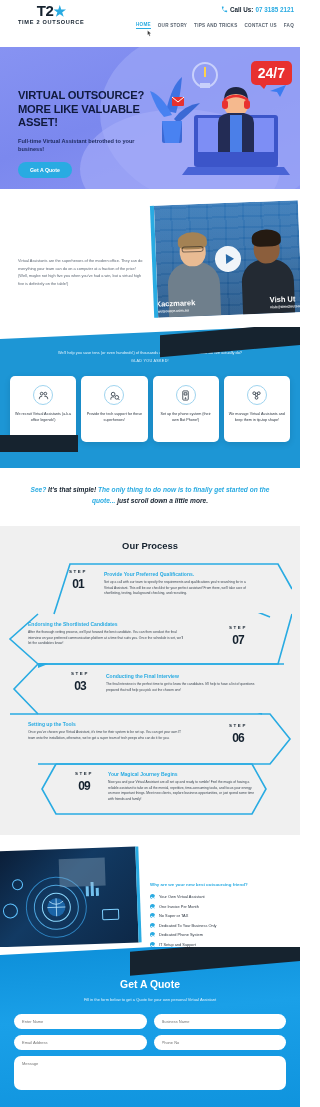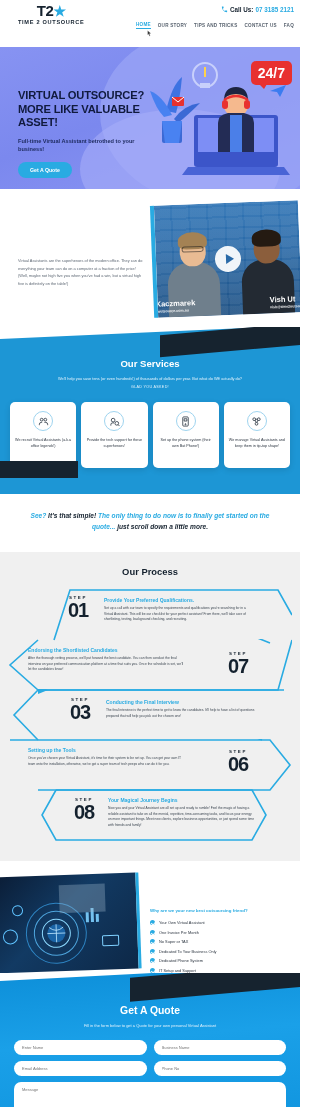--- a/index.html
+++ b/index.html
@@ -81,21 +81,21 @@
   .simple .bl { color: #29abe2; }
 
   
   .process { background: #f0f0f0; padding: 14px 0 22px 0; position: relative; }
   .process h2 { text-align: center; font-size: 9.4px; font-weight: bold; color: #14212e; }
   .steps { margin-top: 12px; position: relative; padding: 0 8px; }
   .step { position: relative; margin-bottom: 2px; min-height: 48px; padding: 6px 0; }
   .chev { position: absolute; inset: 0; }
   .stepnum { position: absolute; text-align: center; width: 40px; }
   .stepnum .lbl { font-size: 4.4px; letter-spacing: 1.6px; color: #14212e; font-weight: bold; }
-  .stepnum .big { font-size: 20px; font-weight: bold; color: #14212e; line-height: 20px; letter-spacing: -1px; }
+  .stepnum .big { font-size: 12px; font-weight: bold; color: #14212e; line-height: 20px; letter-spacing: -1px; }
   .stepbody { position: absolute; }
   .stepbody h3 { font-size: 5px; color: #29abe2; font-weight: bold; margin-bottom: 3px; }
   .stepbody p { font-size: 3.3px; line-height: 5.6px; color: #3b4550; }
 
   .s1 { padding-left: 44px; }
   .s1 .stepnum { left: 50px; top: 6px; }
   .s1 .stepbody { left: 96px; top: 8px; width: 150px; }
   .s2 .stepnum { right: 34px; top: 12px; }
   .s2 .stepbody { left: 20px; top: 8px; width: 158px; }
   .s3 .stepnum { left: 52px; top: 8px; }
@@ -222,21 +222,20 @@
       </div>
       <div class="cap cap2">
         <div class="nm">Vish Ut</div>
         <div class="em">vish@time2outso</div>
       </div>
     </div>
   </div>
 
   <div class="services">
     <div class="svc-dark"></div>
-    <h2>Our Services</h2>
     <div class="svc-sub">We'll help you save tens (or even hundreds!) of thousands of dollars per year. But what do WE actually do?</div>
     <div class="svc-sub2">GLAD YOU ASKED!</div>
     <div class="cards">
       <div class="card">
         <div class="ico">
             <svg viewBox="0 0 24 24" fill="none" stroke="#14212e" stroke-width="1.6">
               <circle cx="8" cy="8" r="3"></circle>
               <circle cx="16" cy="8" r="3"></circle>
               <path d="M3 20v-2a4 4 0 014-4h2"></path>
               <path d="M14 14h3a4 4 0 014 4v2"></path>
@@ -347,21 +346,21 @@
           <p>Once you've chosen your Virtual Assistant, it's time for their system to be set up. You can get your own IT team onto the installation, otherwise, we've got a super team of tech peeps who can do it for you.</p>
         </div>
       </div>
 
       <div class="step s5">
         <svg class="chev" viewBox="0 0 284 52" preserveAspectRatio="none">
           <path d="M48 1 L34 26 L48 51 L244 51 L258 26 L244 1 L48 1" fill="none" stroke="#29abe2" stroke-width="1.6"></path>
         </svg>
         <div class="stepnum">
           <div class="lbl">STEP</div>
-          <div class="big">08</div>
+          <div class="big">09</div>
         </div>
         <div class="stepbody">
           <h3>Your Magical Journey Begins</h3>
           <p>Now you and your Virtual Assistant are all set up and ready to rumble! Feel the magic of having a reliable assistant to take on all the menial, repetitive, time-consuming tasks, and focus your energy on more important things. Meet new clients, explore business opportunities, or just spend some time with friends and family!</p>
         </div>
       </div>
 
     </div>
   </div>
 

